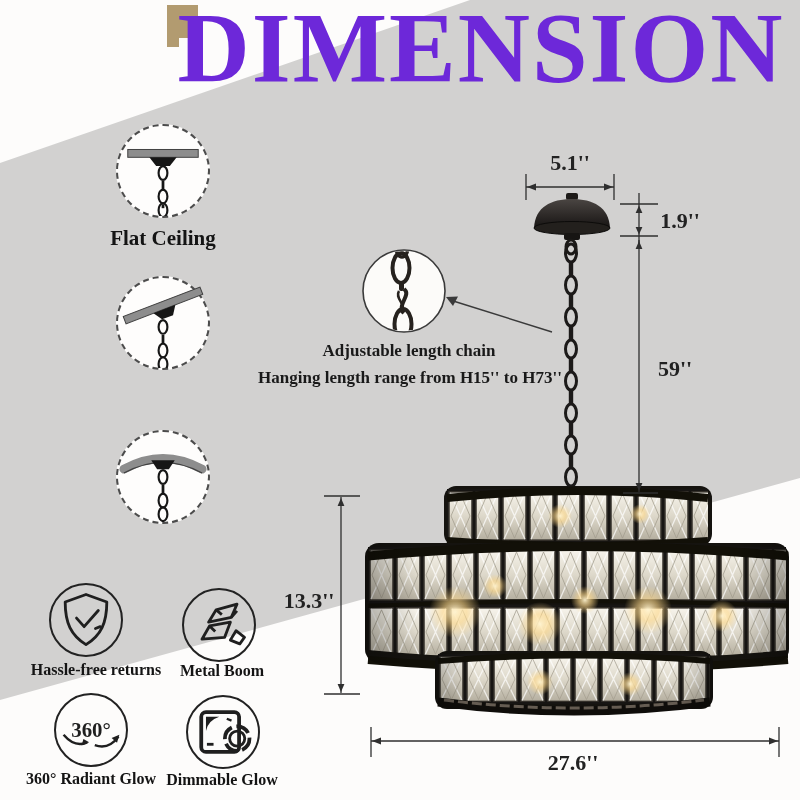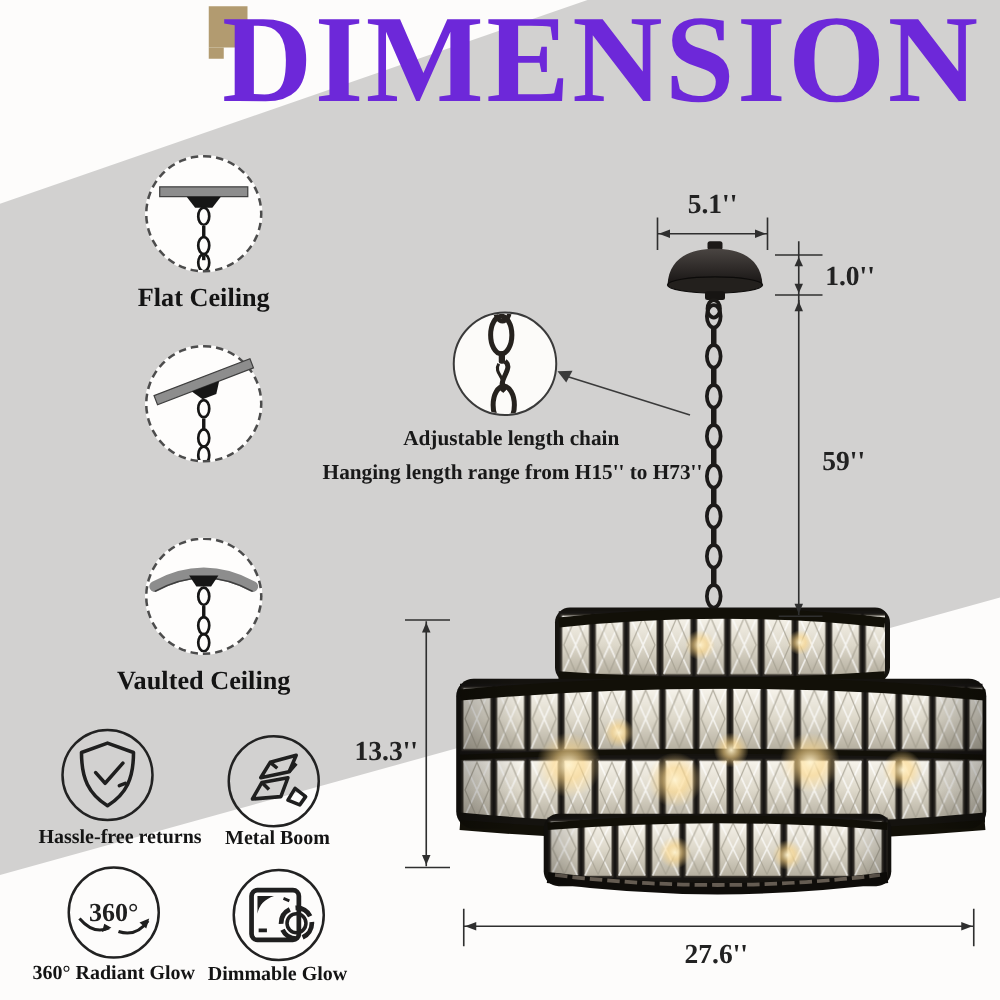--- a/index.html
+++ b/index.html
@@ -230,21 +230,20 @@
       <path d="M6,42 Q46,20 86,42" stroke="#3f3f3f" stroke-width="1.2" fill="none"></path>
       <path d="M34,29 L58,29 L52,38 L40,38 Z" fill="#161616"></path>
       <g stroke="#161616" stroke-width="2.2" fill="none">
         <ellipse cx="46" cy="46" rx="4.5" ry="7"></ellipse>
           <ellipse cx="46" cy="70" rx="4.5" ry="7"></ellipse>
         <rect x="44.6" y="54" width="2.8" height="10" fill="#161616" stroke="none"></rect>
         <ellipse cx="46" cy="84" rx="4.5" ry="7"></ellipse>
       </g>
     </svg>
   </div>
-  <div class="icon-label ceil-label" style="left:63px;top:532px;width:200px;">Vaulted Ceiling</div>
 
   <div class="note" style="left:279px;top:341px;width:260px;font-size:17px;">Adjustable length chain</div>
   <div class="note" style="left:250px;top:368px;width:320px;font-size:17px;">Hanging length range from H15'' to H73''</div>
 
   <div class="circle-thin" style="left:49px;top:583px;">
     <svg width="70" height="70" viewBox="0 0 74 74" fill="none" stroke="#1f1f1f" stroke-width="3" stroke-linecap="round" stroke-linejoin="round">
       <path d="M37,10 L59,18 C59,40 53,53 37,63 C21,53 15,40 15,18 Z"></path>
       <path d="M27,35 L35,44 L50,27"></path>
       <path d="M47,46 L52,44"></path>
     </svg>
@@ -279,18 +278,18 @@
       <path d="M19,21 L33,21 Q21,25 19,36 Z" fill="#1f1f1f" stroke="none"></path>
       <path d="M20,50 L27,50" stroke-width="3"></path>
       <path d="M41,23 L46,25" stroke-width="2.5"></path>
       <circle cx="52" cy="44" r="13" stroke-width="4" stroke-dasharray="15 5"></circle>
       <circle cx="52" cy="44" r="8" stroke-width="3"></circle>
     </svg>
   </div>
   <div class="icon-label feat-label" style="left:147px;top:771px;width:150px;">Dimmable Glow</div>
 
   <div class="dim-label" style="left:530px;top:150px;width:80px;">5.1''</div>
-  <div class="dim-label" style="left:650px;top:208px;width:60px;">1.0''</div>
+  <div class="dim-label" style="left:650px;top:208px;width:60px;">1.9''</div>
   <div class="dim-label" style="left:645px;top:356px;width:60px;font-size:22px;">59''</div>
   <div class="dim-label" style="left:274px;top:588px;width:70px;font-size:22px;">13.3''</div>
   <div class="dim-label" style="left:523px;top:750px;width:100px;">27.6''</div>
 
 </div>
 
 </body></html>

